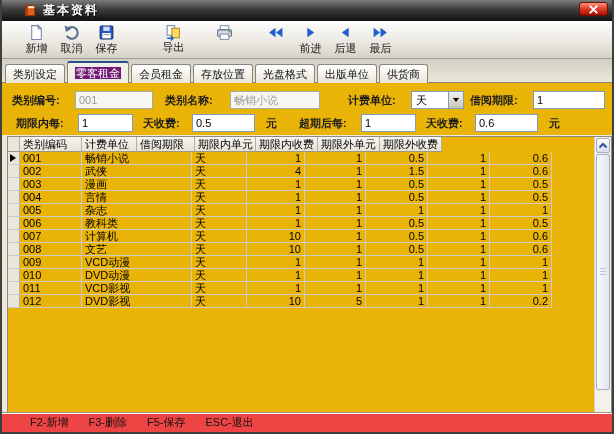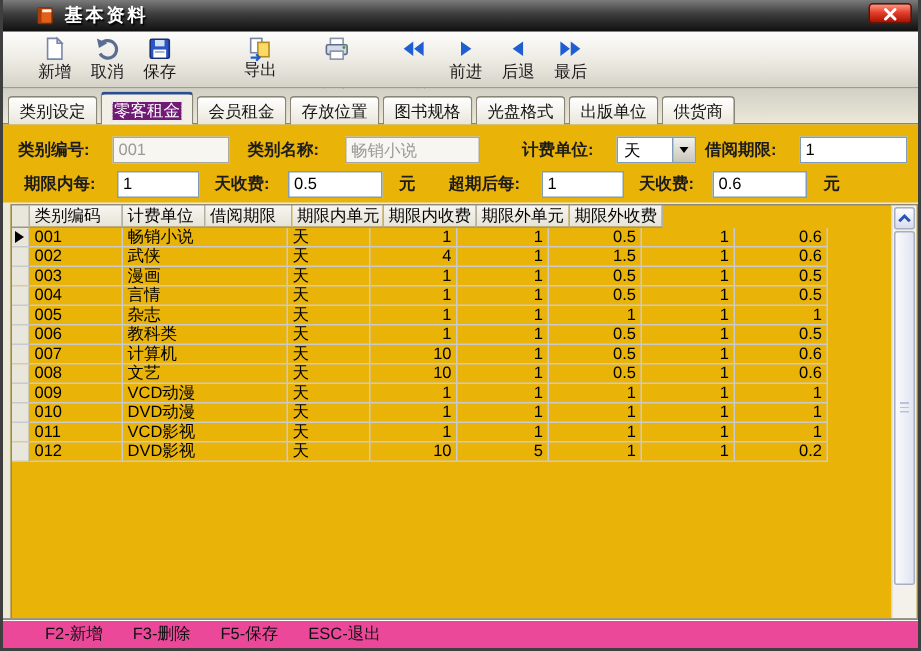--- a/index.html
+++ b/index.html
@@ -82,21 +82,21 @@
   .sbtn.up { top: 1px; } .sbtn.down { bottom: 1px; }
   .sthumb { position: absolute; left: 1px; right: 1px; top: 17px; height: 236px;
             background: linear-gradient(90deg, #f9fafc, #e0e5f1); border: 1px solid #a6aec6;
             border-radius: 2px; cursor: default; }
   .sthumb::after { content: ""; position: absolute; left: 3px; right: 3px; top: 50%; height: 7px;
                    margin-top: -4px;
                    background: repeating-linear-gradient(#b9c2d8 0 1px, transparent 1px 3px); }
 
   
   .statusbar { position: absolute; left: 0; right: 0; bottom: 0; height: 20px;
-               background: #ec4899; border-top: 1px solid #9c9889; box-shadow: inset 0 1px 0 #fbfaf5;
+               background: #ef4444; border-top: 1px solid #9c9889; box-shadow: inset 0 1px 0 #fbfaf5;
                display: flex; align-items: center; padding-left: 28px; color: #111; }
   .statusbar span { margin-right: 20px; white-space: nowrap; }
 </style>
 </head>
 <body>
 
 <div class="window">
 
   <div class="titlebar">
     <svg width="15" height="15" viewBox="0 0 16 16">
@@ -183,21 +183,20 @@
     </div>
 
     <div class="tb-spacer"></div>
   </div>
 
   <div class="tabstrip">
     <div class="tab"><span>类别设定</span></div>
     <div class="tab active"><span>零客租金</span></div>
     <div class="tab"><span>会员租金</span></div>
     <div class="tab"><span>存放位置</span></div>
-    <div class="tab"><span>图书规格</span></div>
     <div class="tab"><span>光盘格式</span></div>
     <div class="tab"><span>出版单位</span></div>
     <div class="tab"><span>供货商</span></div>
   </div>
 
   <div class="formpanel">
     <span class="flabel" style="left:10px;top:8px">类别编号:</span>
     <input class="finput disabled" style="left: 73px; top: 8px; width: 78px;" readonly="" value="001">
     <span class="flabel" style="left:163px;top:8px">类别名称:</span>
     <input class="finput disabled" style="left: 228px; top: 8px; width: 90px;" readonly="" value="畅销小说">

